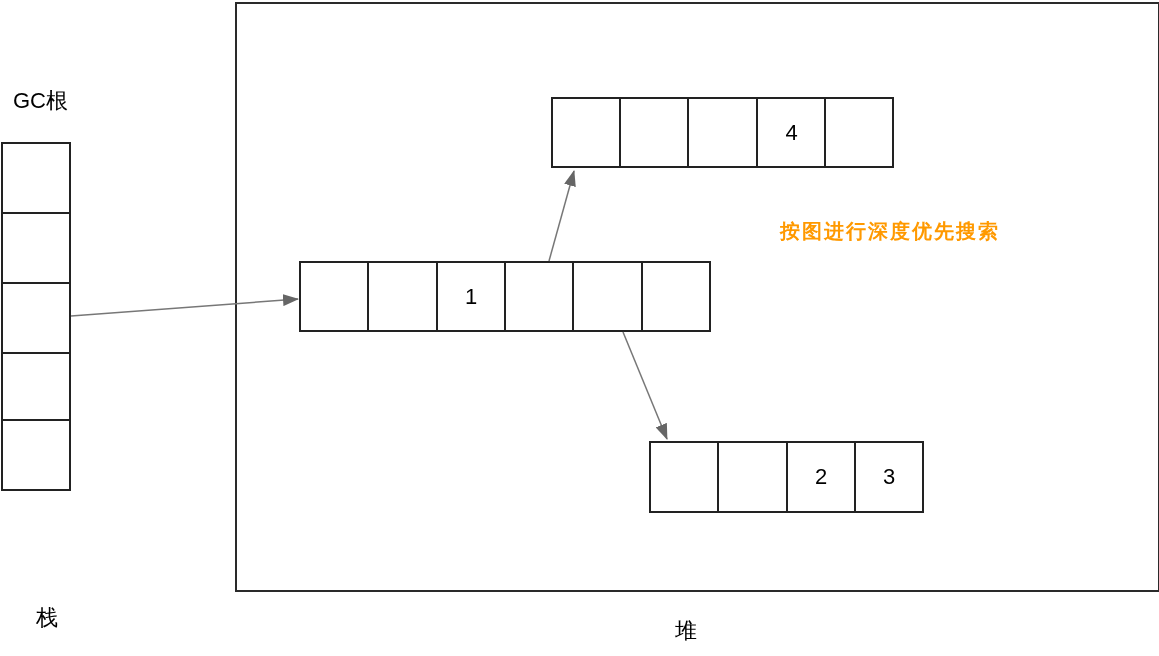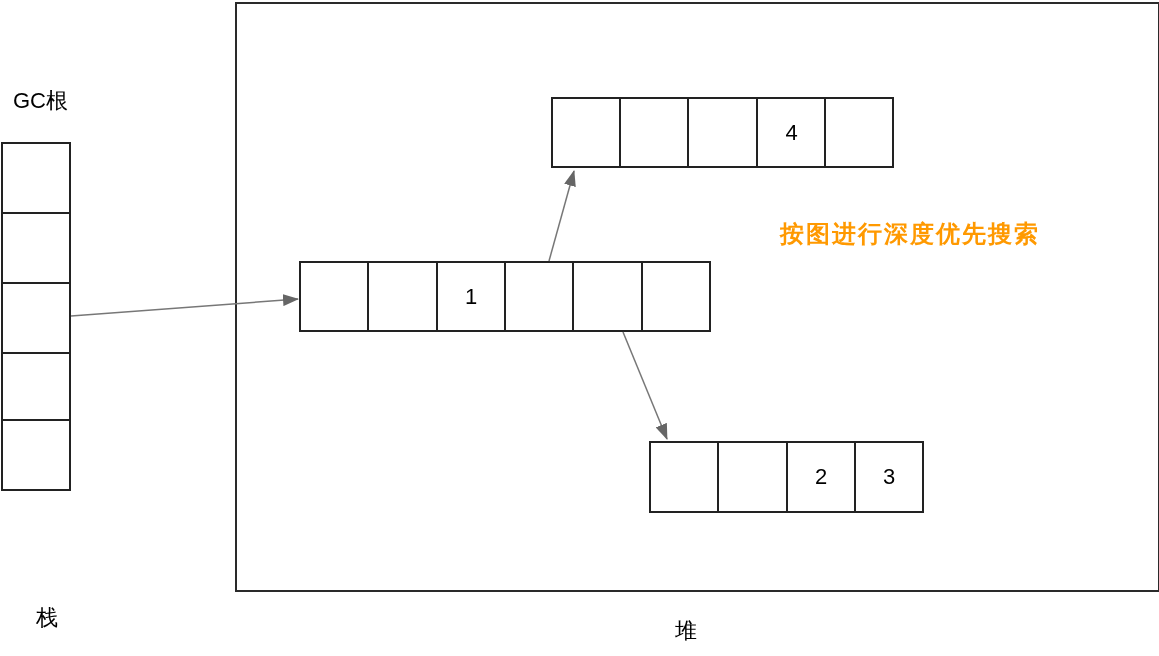--- a/index.html
+++ b/index.html
@@ -3,21 +3,21 @@
   <meta charset="utf-8">
   <style>
     html, body { margin: 0; padding: 0; background: #ffffff; }
     body { width: 1159px; height: 656px; position: relative; overflow: hidden;
            font-family: "Liberation Sans", "DejaVu Sans", sans-serif; color: #000; }
     .label { position: absolute; font-size: 22px; line-height: 1; white-space: nowrap; }
     .heap-box { position: absolute; left: 235px; top: 2px; width: 921px; height: 586px;
                 border: 2px solid #2a2a2a; box-sizing: content-box; }
     .cell { position: absolute; border: 2px solid #222; box-sizing: border-box; background: #fff;
             display: flex; align-items: center; justify-content: center; font-size: 22px; }
-    .annot { position: absolute; left: 780px; top: 218px; font-size: 24px; font-weight: bold;
+    .annot { position: absolute; left: 780px; top: 218px; font-size: 20px; font-weight: bold;
              color: #ff9900; letter-spacing: 2px; white-space: nowrap;
              font-family: "DejaVu Serif", "Liberation Serif", serif; }
     svg.arrows { position: absolute; left: 0; top: 0; pointer-events: none; }
   </style>
 </head>
 <body>
 
 <div class="label" style="left:13px; top:90px;">GC根</div>
 <div class="label" style="left:36px; top:607px;">栈</div>
 <div class="label" style="left:675px; top:620px;">堆</div>

